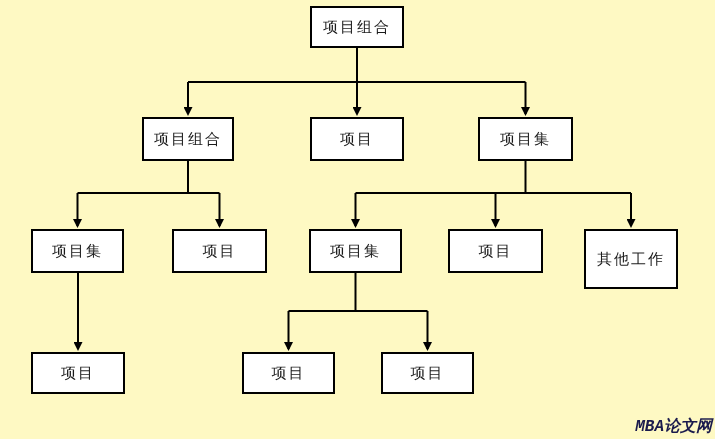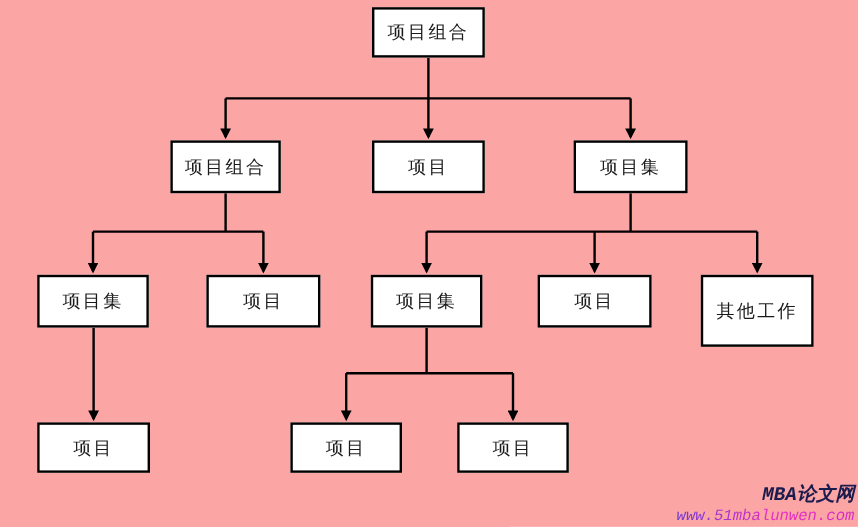--- a/index.html
+++ b/index.html
@@ -1,19 +1,19 @@
 <!DOCTYPE html>
 <html><head>
 <meta charset="utf-8">
 <style>
   html,body { margin:0; padding:0; }
   .stage {
     position:relative;
     width:715px; height:439px;
-    background:#fca5a5;
+    background:#fef9c3;
     overflow:hidden;
     font-family:"DejaVu Serif","Liberation Serif",serif;
   }
   .connectors {
     position:absolute; left:0; top:0;
     pointer-events:none;
   }
   .node {
     position:absolute;
     border:2px solid #000;
@@ -106,16 +106,15 @@
   <div class="node" style="left:448px;top:229px;width:95px;height:44px;">项目</div>
   <div class="node" style="left:584px;top:229px;width:94px;height:60px;">其他工作</div>
 
   <div class="node" style="left:31px;top:352px;width:94px;height:42px;">项目</div>
   <div class="node" style="left:242px;top:352px;width:93px;height:42px;">项目</div>
   <div class="node" style="left:381px;top:352px;width:93px;height:42px;">项目</div>
 
 
   <div class="watermark">
     <div class="wm-name">MBA论文网</div>
-    <div class="wm-url">www.51mbalunwen.com</div>
   </div>
 
 </div>
 
 </body></html>

